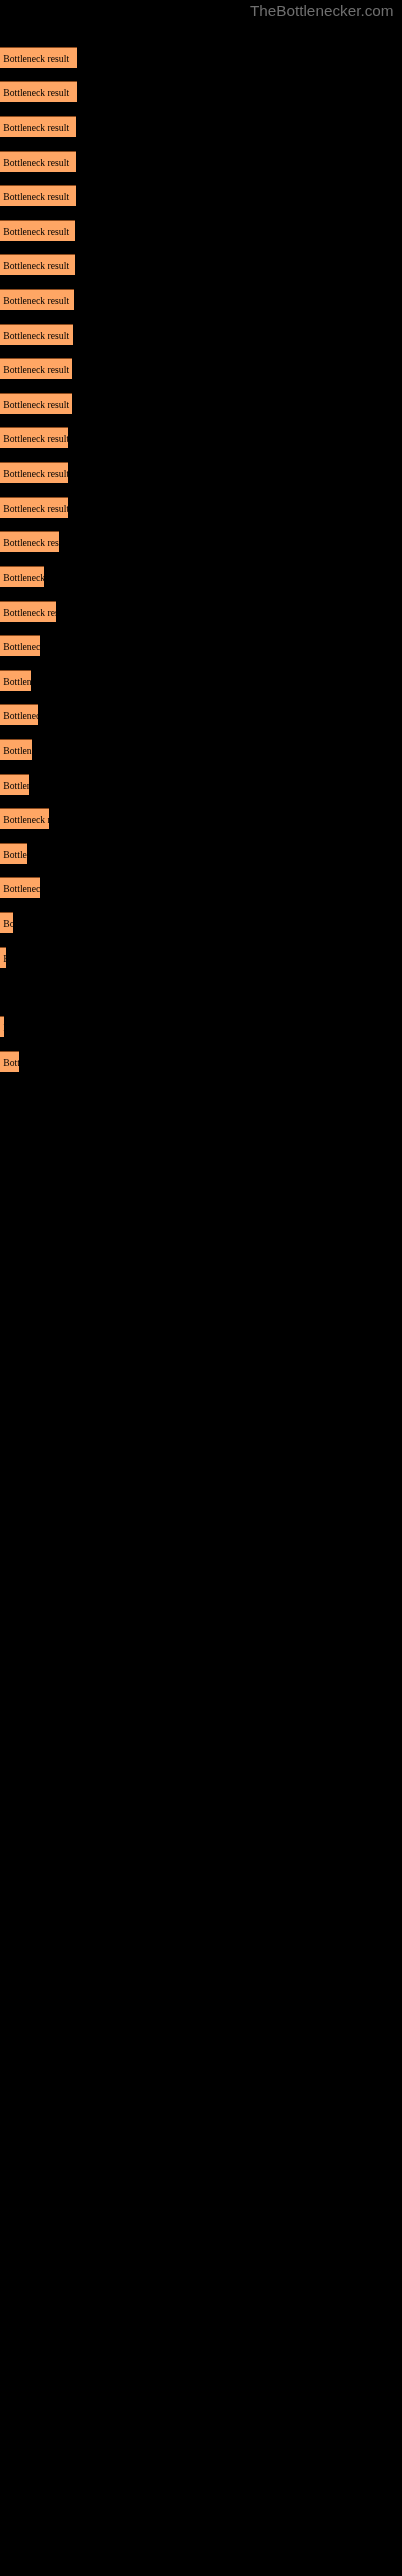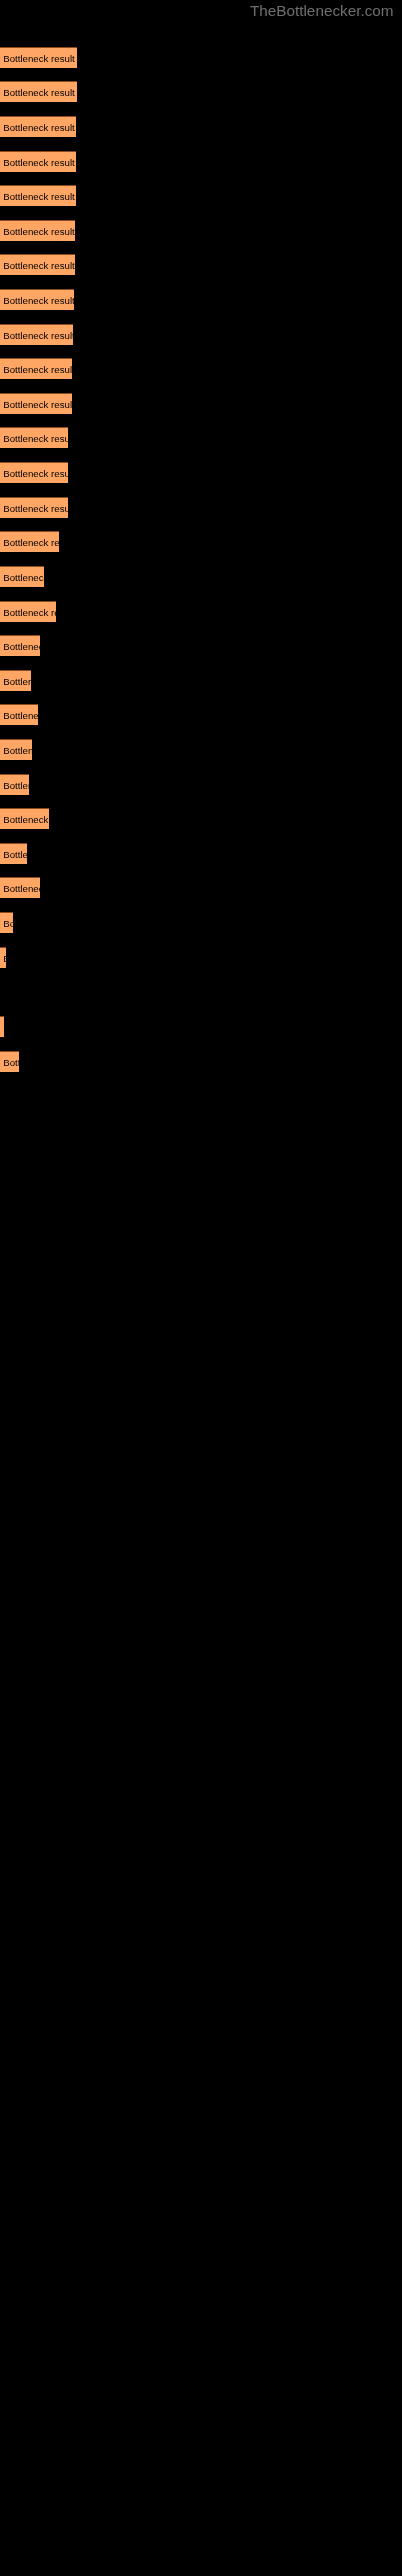--- a/index.html
+++ b/index.html
@@ -55,21 +55,21 @@
   }
   .bar-label {
     position: absolute;
     left: 3.2px;
     top: 0;
     height: 21px;
     line-height: 21px;
     font-size: 9.7px;
     color: #000000;
     white-space: nowrap;
-    font-family: Liberation Sans, sans-serif;
+    font-family: Liberation Serif, serif;
     pointer-events: none;
   }
 </style>
 </head>
 <body>
 
 <div id="watermark">TheBottlenecker.com</div>
 
 <div id="chart">
     <div class="bar-row" style="top: 47px;">

